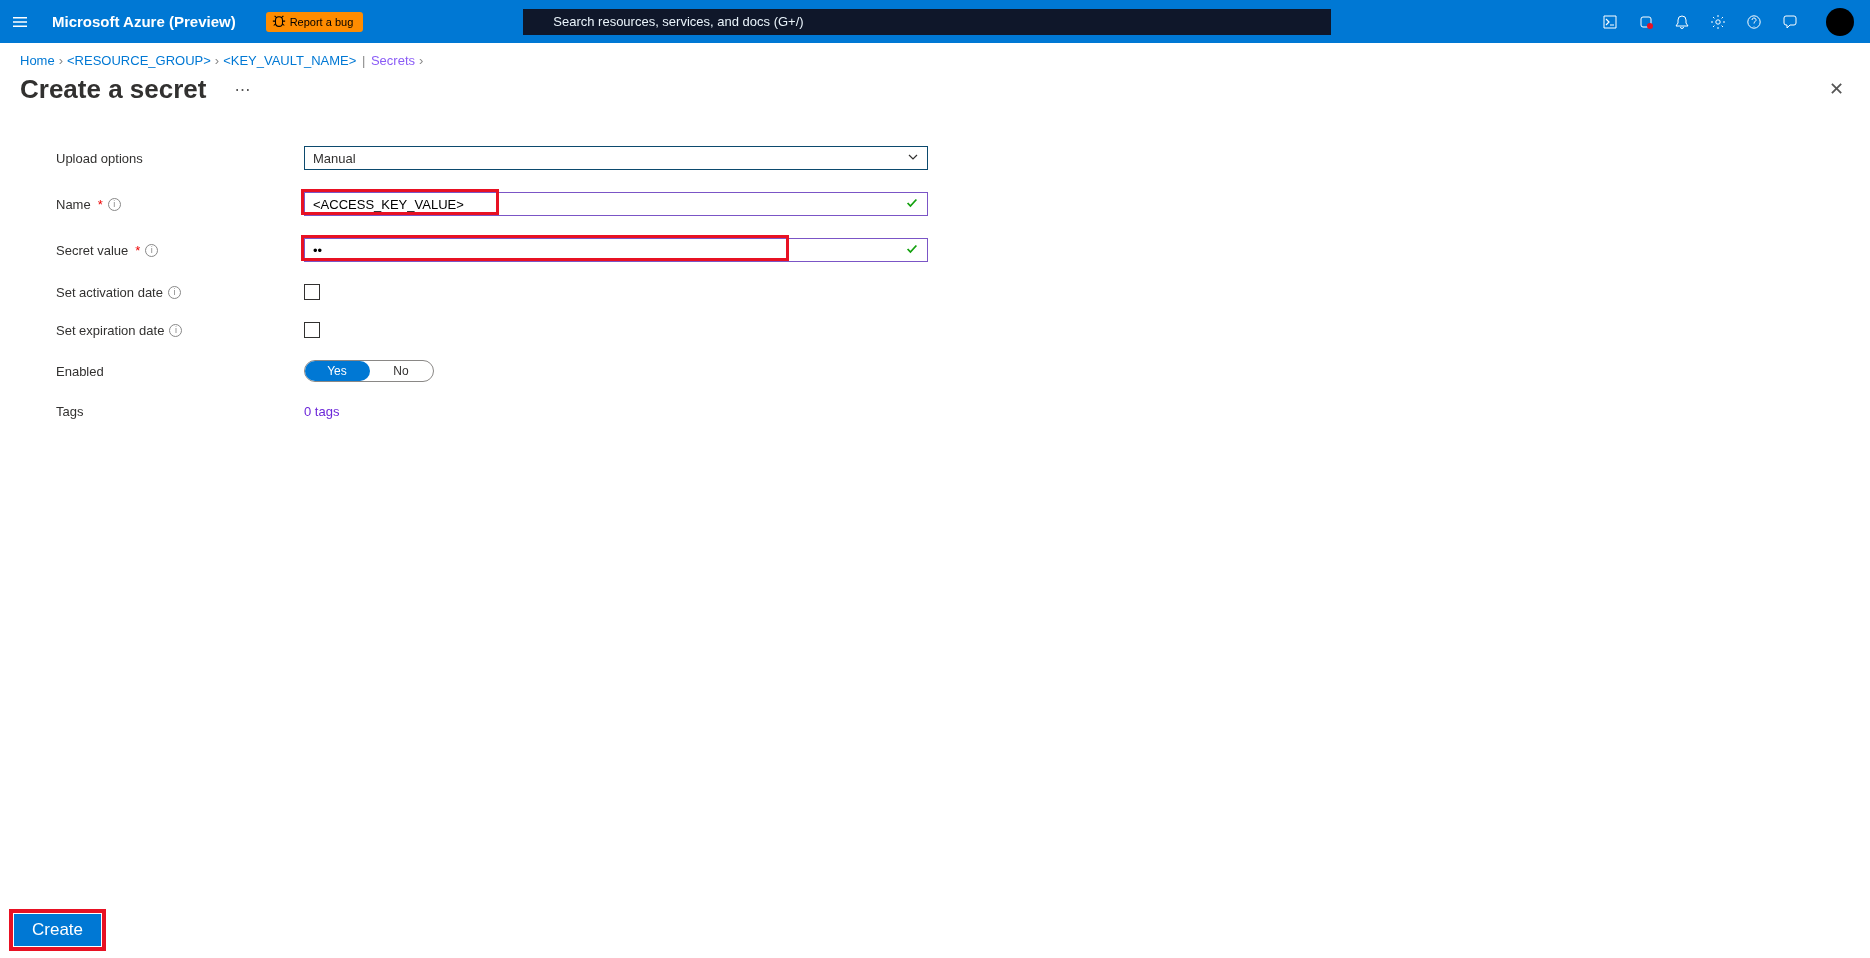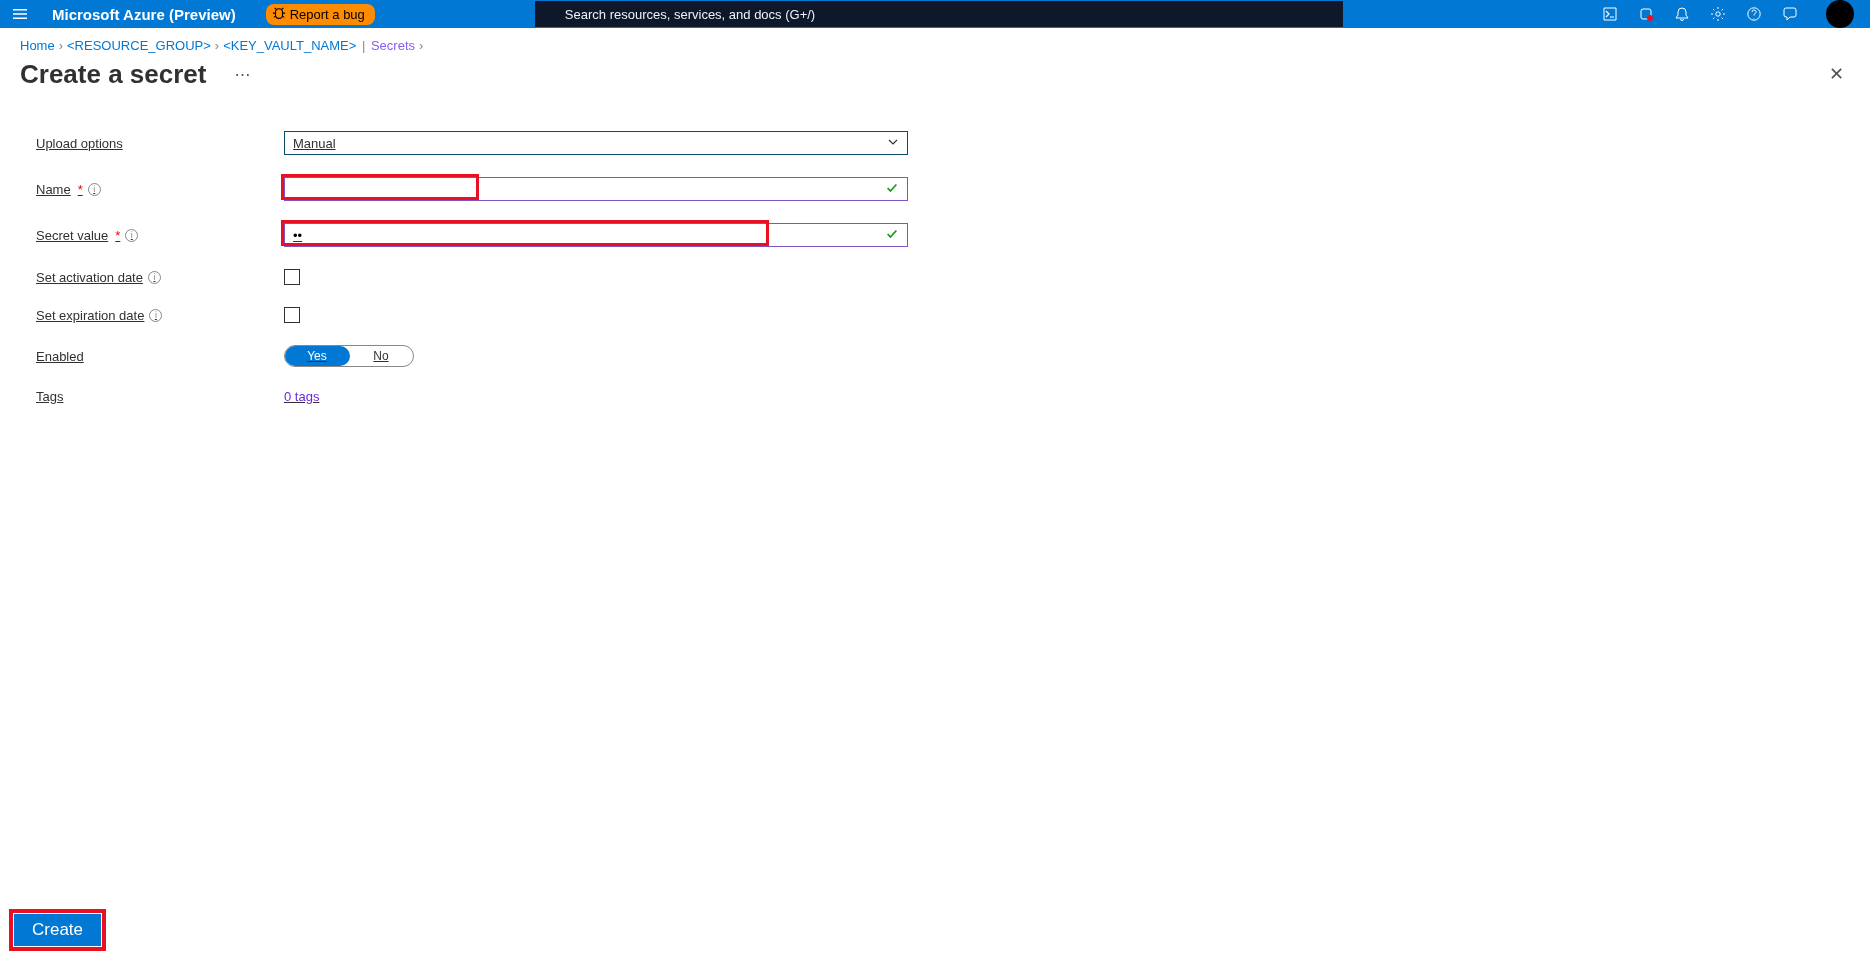--- a/index.html
+++ b/index.html
@@ -9,39 +9,39 @@
   color: #323130;
   background: #fff;
   width: 1870px;
   height: 958px;
   position: relative;
   overflow: hidden;
 }
 
 
 .topbar {
-  height: 28px;
+  height: 43px;
   background: #0078d4;
   display: flex;
   align-items: center;
   color: #fff;
   padding: 0 8px;
   gap: 10px;
 }
 .hamburger { width: 24px; height: 24px; display:flex; align-items:center; justify-content:center; cursor:pointer;}
 .hamburger svg { width:16px; height:16px; fill:#fff;}
 .portal-name { font-weight:600; font-size:15px; margin-left: 10px; margin-right: 20px;}
 .report-bug {
   background:#ff8c00;
   color:#000;
-  font-size:13px;
+  font-size:11px;
   padding: 3px 10px 3px 6px;
   display:flex; align-items:center; gap:4px;
   cursor:pointer;
-  border-radius:8px;
+  border-radius:3px;
 }
 .report-bug svg{width:14px;height:14px;fill:#000;}
 .search-wrap{flex:0 0 808px; margin-left:150px;}
 .searchbox{
   width:100%;
   height:26px;
   background:#0f172a;
   border:none;
   padding:0 10px 0 30px;
   font-size:13px;
@@ -68,21 +68,21 @@
 .crumb-compound .sep{color:#888;margin:0 2px;}
 .crumb-compound .secrets{color:#8b5cf6;}
 
 
 .page-title-row{padding: 0 20px; display:flex; align-items:center; gap:24px;}
 .page-title{font-size:26px;font-weight:600;}
 .ellipsis-btn{font-size:16px;color:#555;cursor:pointer;padding:4px;}
 .close-btn{margin-left:auto;font-size:18px;cursor:pointer;color:#555;padding:6px;}
 
 
-.form-area{padding: 40px 36px 0 36px; text-decoration: underline;}
+.form-area{padding: 40px 36px 0 56px;}
 .form-row{display:flex;align-items:center;margin-bottom:22px;}
 .form-label{width:248px;font-size:13px;color:#323130;display:flex;align-items:center;gap:5px;}
 .req{color:#e00;margin-left:2px;}
 .info-ic{width:13px;height:13px;border:1px solid #888;border-radius:50%;display:inline-flex;align-items:center;justify-content:center;font-size:9px;color:#888;cursor:help;}
 .form-control{width:624px;}
 .select-box,.text-box{
   width:100%;height:24px;border:1px solid #0c4a6e;background:#fff;padding:0 8px;font-size:13px;
   display:flex;align-items:center;position:relative;
 }
 .select-box .chev{position:absolute;right:8px;top:4px;}
@@ -211,20 +211,21 @@
   </div>
 
   <div class="form-row">
     <div class="form-label">
       <span>Name</span>
         <span class="req">*</span>
       <span class="info-ic">i</span>
     </div>
     <div class="form-control rel">
       <div class="text-box valid">
+        <input value="&lt;ACCESS_KEY_VALUE&gt;" style="">
         <span class="check"><svg viewBox="0 0 16 16">
               <path d="M3 8l3.2 3.5L13 4"></path>
             </svg></span>
       </div>
       <div class="highlight-red hl-name"></div>
     </div>
   </div>
 
   <div class="form-row">
     <div class="form-label">

